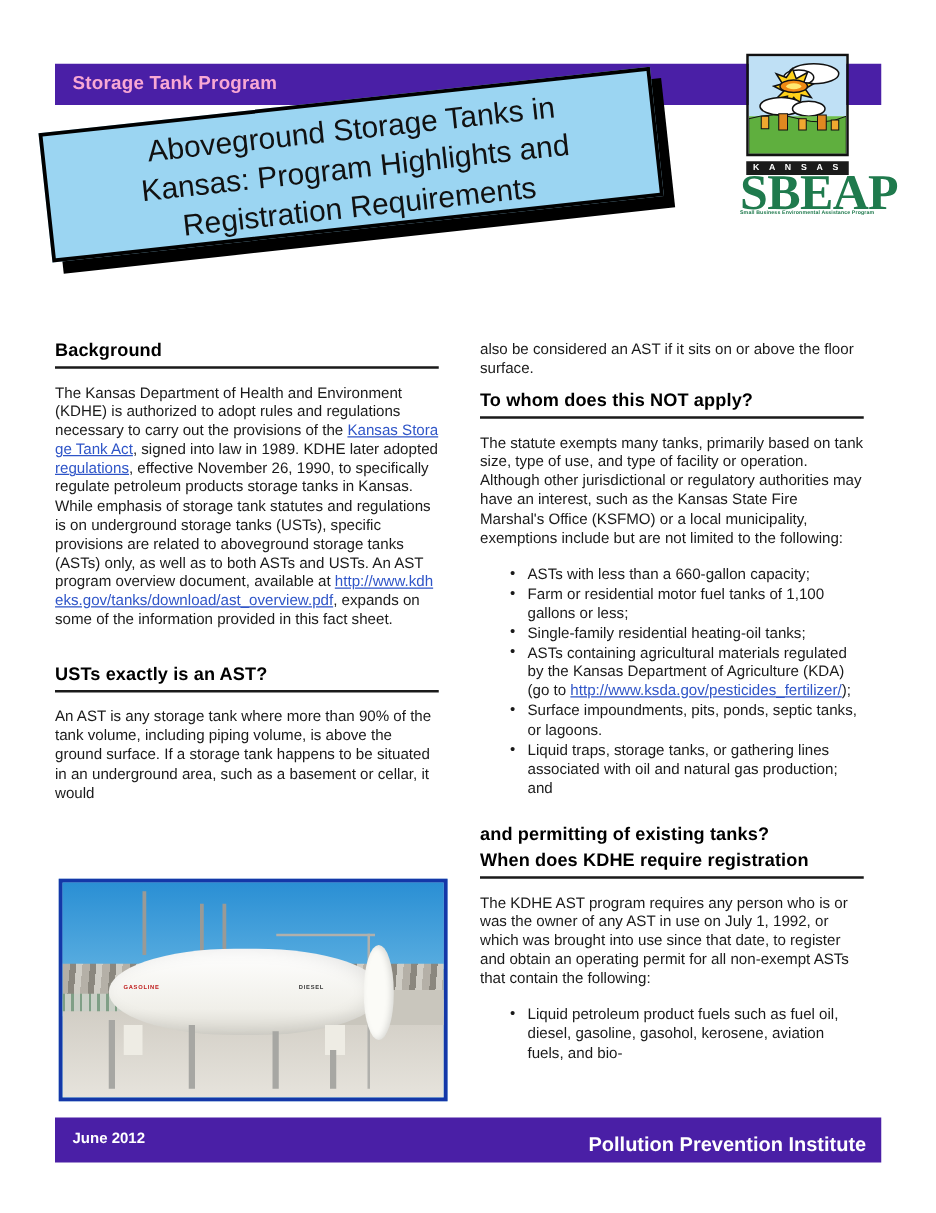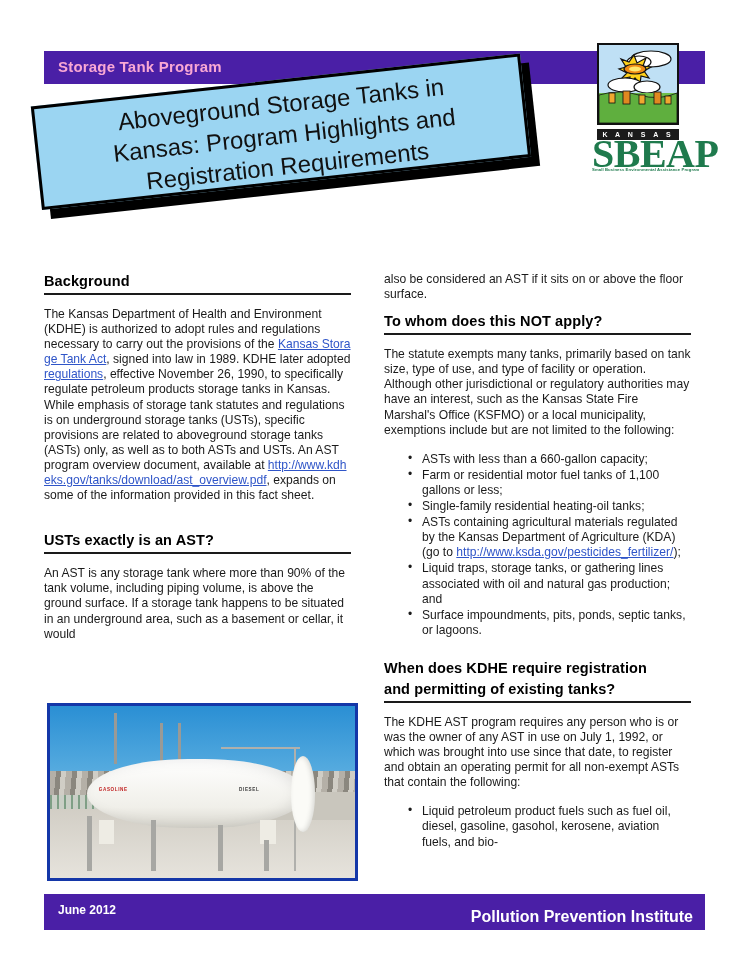--- a/index.html
+++ b/index.html
@@ -393,28 +393,28 @@
     <h2 class="section">To whom does this NOT apply?</h2>
     <div class="rule"></div>
 
     <p class="body">The statute exempts many tanks, primarily based on tank size, type of use, and type of facility or operation.  Although other jurisdictional or regulatory authorities may have an interest, such as the Kansas State Fire Marshal's Office (KSFMO) or a local municipality, exemptions include but are not limited to the following:</p>
 
     <ul class="bullets">
       <li>ASTs with less than a 660-gallon capacity;</li>
       <li>Farm or residential motor fuel tanks of 1,100 gallons or less;</li>
       <li>Single-family residential heating-oil tanks;</li>
       <li><span>ASTs containing agricultural materials regulated by the Kansas Department of Agriculture (KDA) (go to </span><a class="lnk" href="#">http://www.ksda.gov/pesticides_fertilizer/</a><span>);</span></li>
+      <li>Surface impoundments, pits, ponds, septic tanks, or lagoons.</li>
       <li>Liquid traps, storage tanks, or gathering lines associated with oil and natural gas production; and</li>
-      <li>Surface impoundments, pits, ponds, septic tanks, or lagoons.</li>
     </ul>
 
     <div class="gap-lg"></div>
 
+    <h2 class="section">and permitting of existing tanks?</h2>
     <h2 class="section">When does KDHE require registration</h2>
-    <h2 class="section">and permitting of existing tanks?</h2>
     <div class="rule"></div>
 
     <p class="body">The KDHE AST program requires any person who is or was the owner of any AST in use on July 1, 1992, or which was brought into use since that date, to register and obtain an operating permit for all non-exempt ASTs that contain the following:</p>
 
     <ul class="bullets">
       <li>Liquid petroleum product fuels such as fuel oil, diesel, gasoline, gasohol, kerosene, aviation fuels, and bio-</li>
     </ul>
   </div>
 
   <div class="footer-bar">

